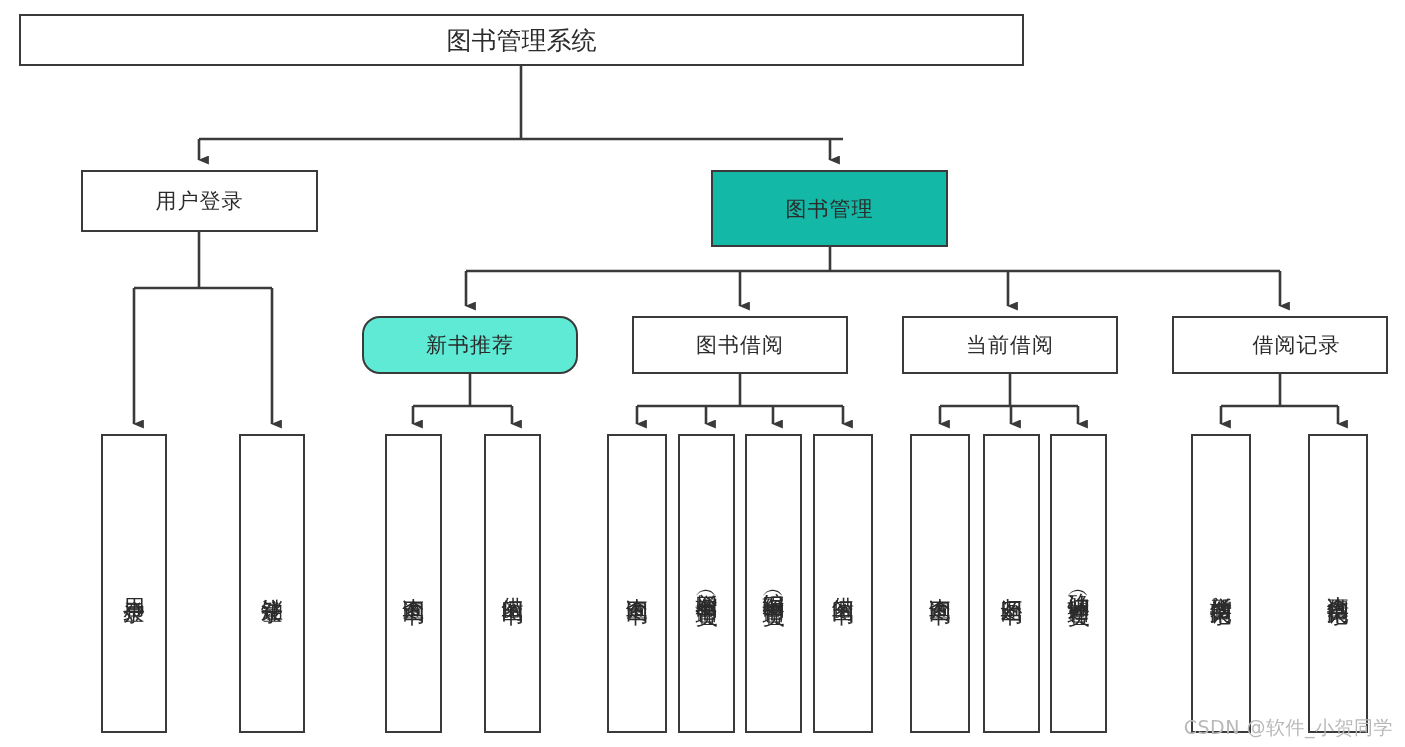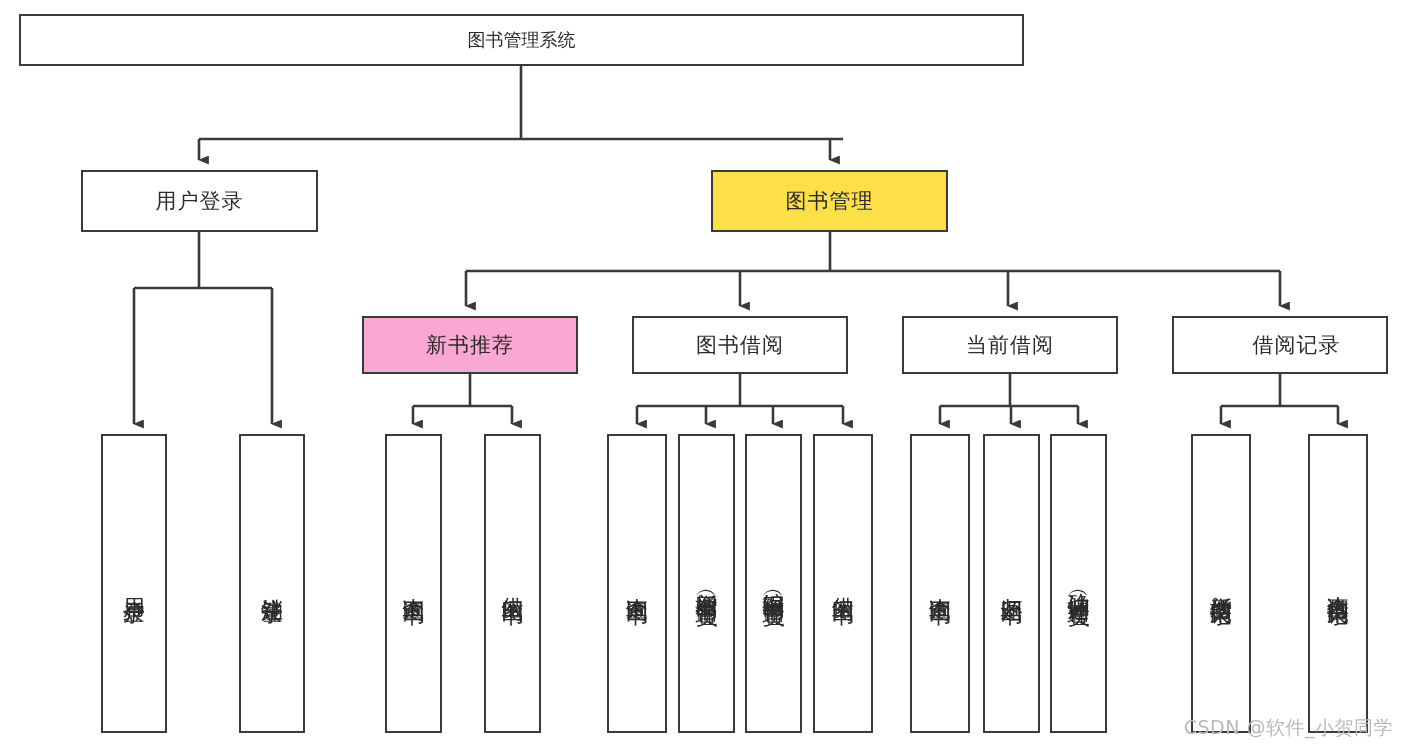--- a/index.html
+++ b/index.html
@@ -33,21 +33,21 @@
     display: flex;
     align-items: center;
     justify-content: center;
     color: #2b2b2b;
   }
   .node.h {
     font-size: 21px;
     letter-spacing: 1px;
   }
   .node.root {
-    font-size: 18px;
+    font-size: 25px;
   }
   .node.leaf {
     align-items: center;
     justify-content: center;
   }
   .vtext {
     writing-mode: vertical-rl;
     text-orientation: upright;
     font-size: 22px;
     line-height: 1.28;
@@ -120,25 +120,25 @@
     </g>
   </svg>
 
   <div class="node root" style="left: 19px; top: 14px; width: 1005px; height: 52px; border-color: rgb(58, 58, 58); background: rgb(255, 255, 255); color: rgb(43, 43, 43);">
     <span>图书管理系统</span>
   </div>
 
   <div class="node h" style="left: 81px; top: 170px; width: 237px; height: 62px; border-color: rgb(58, 58, 58); background: rgb(255, 255, 255); color: rgb(43, 43, 43);">
     <span>用户登录</span>
   </div>
-  <div class="node h" style="left: 711px; top: 170px; width: 237px; height: 62px; border-color: rgb(58, 58, 58); background: #fde047; color: rgb(43, 43, 43);">
+  <div class="node h" style="left: 711px; top: 170px; width: 237px; height: 77px; border-color: rgb(58, 58, 58); background: #14b8a6; color: rgb(43, 43, 43);">
     <span>图书管理</span>
   </div>
 
-  <div class="node h" style="left: 362px; top: 316px; width: 216px; height: 58px; border-color: rgb(58, 58, 58); background: #f9a8d4; color: rgb(43, 43, 43);">
+  <div class="node h" style="left: 362px; top: 316px; width: 216px; height: 58px; border-color: rgb(58, 58, 58); background: #5eead4; color: rgb(43, 43, 43); border-radius: 18px;">
     <span>新书推荐</span>
   </div>
   <div class="node h" style="left: 632px; top: 316px; width: 216px; height: 58px; border-color: rgb(58, 58, 58); background: rgb(255, 255, 255); color: rgb(43, 43, 43);">
     <span>图书借阅</span>
   </div>
   <div class="node h" style="left: 902px; top: 316px; width: 216px; height: 58px; border-color: rgb(58, 58, 58); background: rgb(255, 255, 255); color: rgb(43, 43, 43);">
     <span>当前借阅</span>
   </div>
   <div class="node h" style="left: 1172px; top: 316px; width: 216px; height: 58px; border-color: rgb(58, 58, 58); background: rgb(255, 255, 255); color: rgb(43, 43, 43); padding-left: 33px;">
     <span>借阅记录</span>

